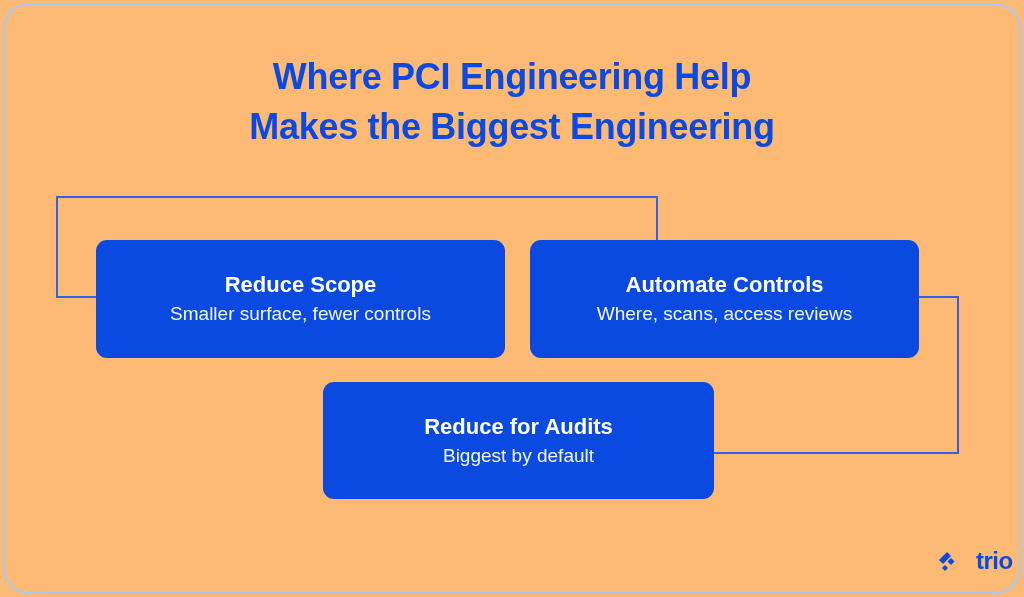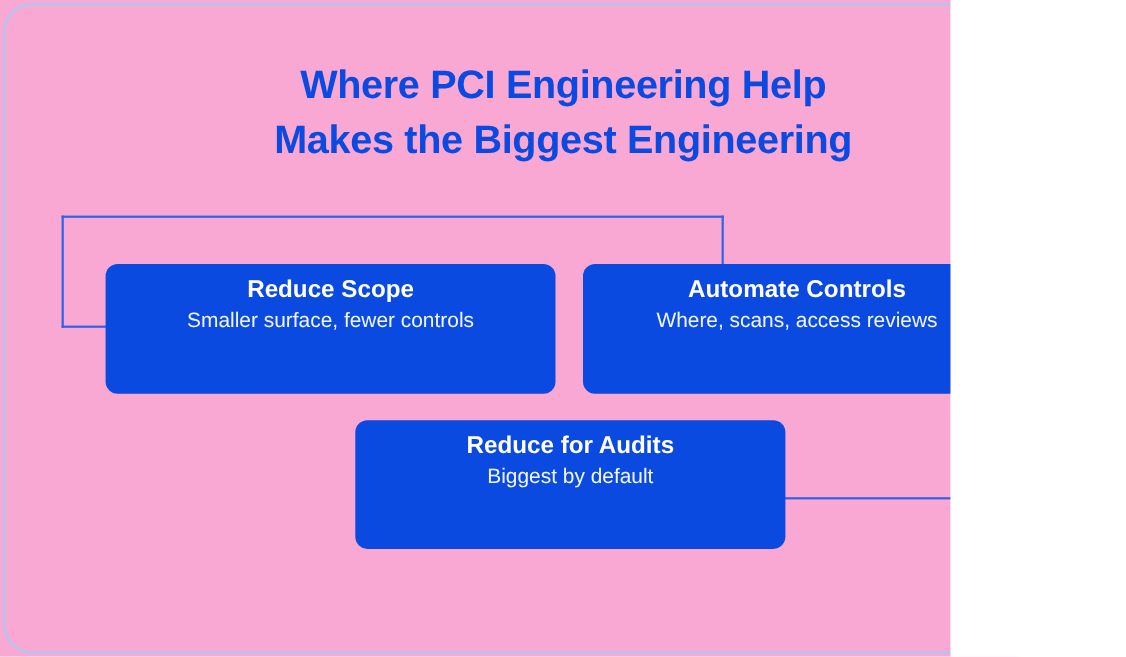--- a/index.html
+++ b/index.html
@@ -5,23 +5,23 @@
   html, body {
     margin: 0;
     padding: 0;
     background: #ffffff;
   }
   body {
     font-family: "Liberation Sans", sans-serif;
   }
   .canvas {
     position: relative;
-    width: 864px;
+    width: 1024px;
     height: 597px;
-    background: #f9a8d4;
+    background: #fdba74;
     box-sizing: border-box;
     overflow: hidden;
   }
   .frame-border {
     position: absolute;
     left: 3px;
     top: 3px;
     width: 1018px;
     height: 591px;
     box-sizing: border-box;
@@ -58,21 +58,21 @@
 
   
   .card {
     position: absolute;
     background: #0b4ae1;
     border-radius: 11px;
     box-sizing: border-box;
     display: flex;
     flex-direction: column;
     align-items: center;
-    justify-content: flex-start;
+    justify-content: center;
     color: #ffffff;
     text-align: center;
     padding: 8px 16px;
   }
   .card-title {
     font-size: 22px;
     font-weight: bold;
     line-height: 30px;
     white-space: nowrap;
   }

